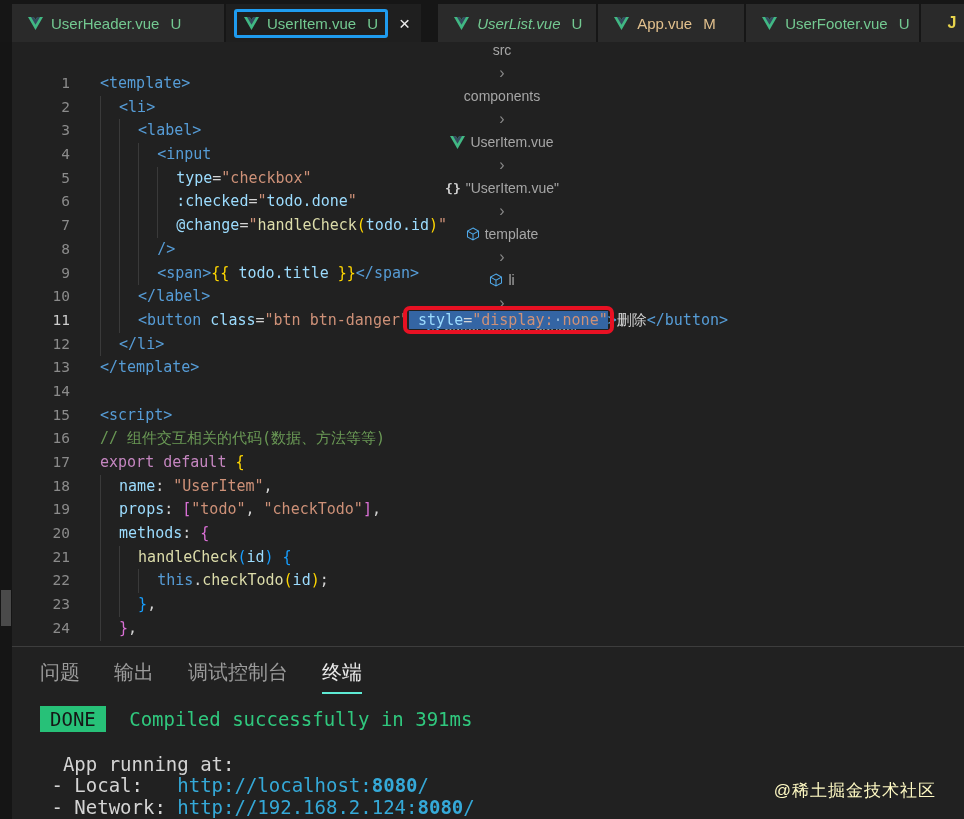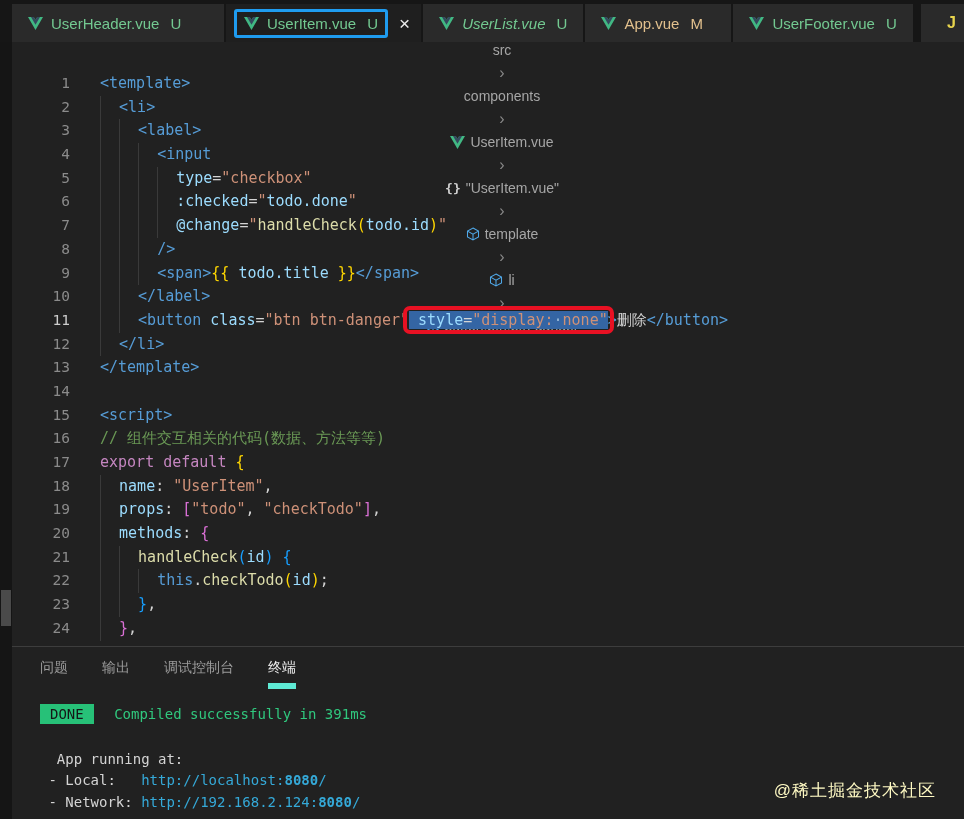--- a/index.html
+++ b/index.html
@@ -5,21 +5,21 @@
   html,body{margin:0;padding:0;background:#101010;}
   #screen{position:relative;width:964px;height:819px;background:#212121;overflow:hidden;
           font-family:"Liberation Sans",sans-serif;-webkit-font-smoothing:antialiased;}
 
   
   .tabbar{position:absolute;top:0;left:0;right:0;height:42px;background:#161616;
           display:flex;align-items:flex-end;padding-left:12px;box-sizing:border-box;overflow:hidden;}
   .tab{height:38px;display:flex;align-items:center;padding:0 16px;background:#2a2a2a;
        margin-right:2px;font-size:15px;cursor:pointer;box-sizing:border-box;white-space:nowrap;}
   .tab:nth-child(1){min-width:212px;margin-top:28px;}
-  .tab:nth-child(3){min-width:158px;}
+  .tab:nth-child(3){min-width:158px;margin-left:15px;}
   .tab:nth-child(4){min-width:146px;}
   .tab:nth-child(5){min-width:160px;}
   .tab.active{background:#1f1f1f;}
   .tab.partial{margin-left:auto;margin-right:0;padding:0 8px 0 26px;min-width:0;}
   .tab.untracked .tlabel,.tab.untracked .tbadge{color:var(--git-green);}
   .tab.modified .tlabel,.tab.modified .tbadge{color:var(--git-orange);}
   .tabinner,.tabbox{display:flex;align-items:center;gap:8px;}
   .tabbox{border:3px solid var(--accent-blue);border-radius:3px;padding:3px 7px;margin-left:-8px;}
   .ticon{display:flex;align-items:center;}
   .tbadge{margin-left:3px;}
@@ -48,24 +48,24 @@
   .selbox{background:var(--selection-blue);position:relative;}
   .selbox::after{content:"";position:absolute;left:-6px;right:-6px;top:-5px;bottom:-5px;
                  border:4px solid var(--annotation-red);border-radius:7px;pointer-events:none;z-index:2;}
 
   
   .strip{position:absolute;left:0;top:42px;bottom:0;width:12px;background:#151515;}
   .thumb{position:absolute;left:1px;top:548px;width:10px;height:36px;background:#4a4a4a;}
 
   
   .panel{position:absolute;left:12px;right:0;bottom:0;top:646px;border-top:1px solid #3d3d3d;box-sizing:border-box;}
-  .ptabs{display:flex;gap:34px;padding:12px 0 0 28px;font-size:14px;}
+  .ptabs{display:flex;gap:34px;padding:12px 0 0 28px;font-size:20px;}
   .ptab{color:#9b9b9b;padding-bottom:6px;cursor:pointer;}
-  .ptab.active{color:#eaeaea;border-bottom:6px solid #5eead4;}
-  .terminal{padding:15px 0 0 28px;font-family:"DejaVu Sans Mono",monospace;font-size:14px;
+  .ptab.active{color:#eaeaea;border-bottom:2px solid #5eead4;}
+  .terminal{padding:15px 0 0 28px;font-family:"DejaVu Sans Mono",monospace;font-size:19px;
             line-height:21.5px;color:#d4d4d4;}
   .done{background:var(--done-green);color:#161616;padding:2px 10px;margin-right:12px;}
   .okmsg{color:var(--terminal-green);}
   .tlines{margin-top:23px;}
   .tline{white-space:pre;}
   .url{color:var(--url-cyan);cursor:pointer;}
   .url b{font-weight:700;}
 
   .watermark{position:absolute;right:28px;bottom:17px;color:#fef9c3;font-size:17px;letter-spacing:1px;}
 </style>

